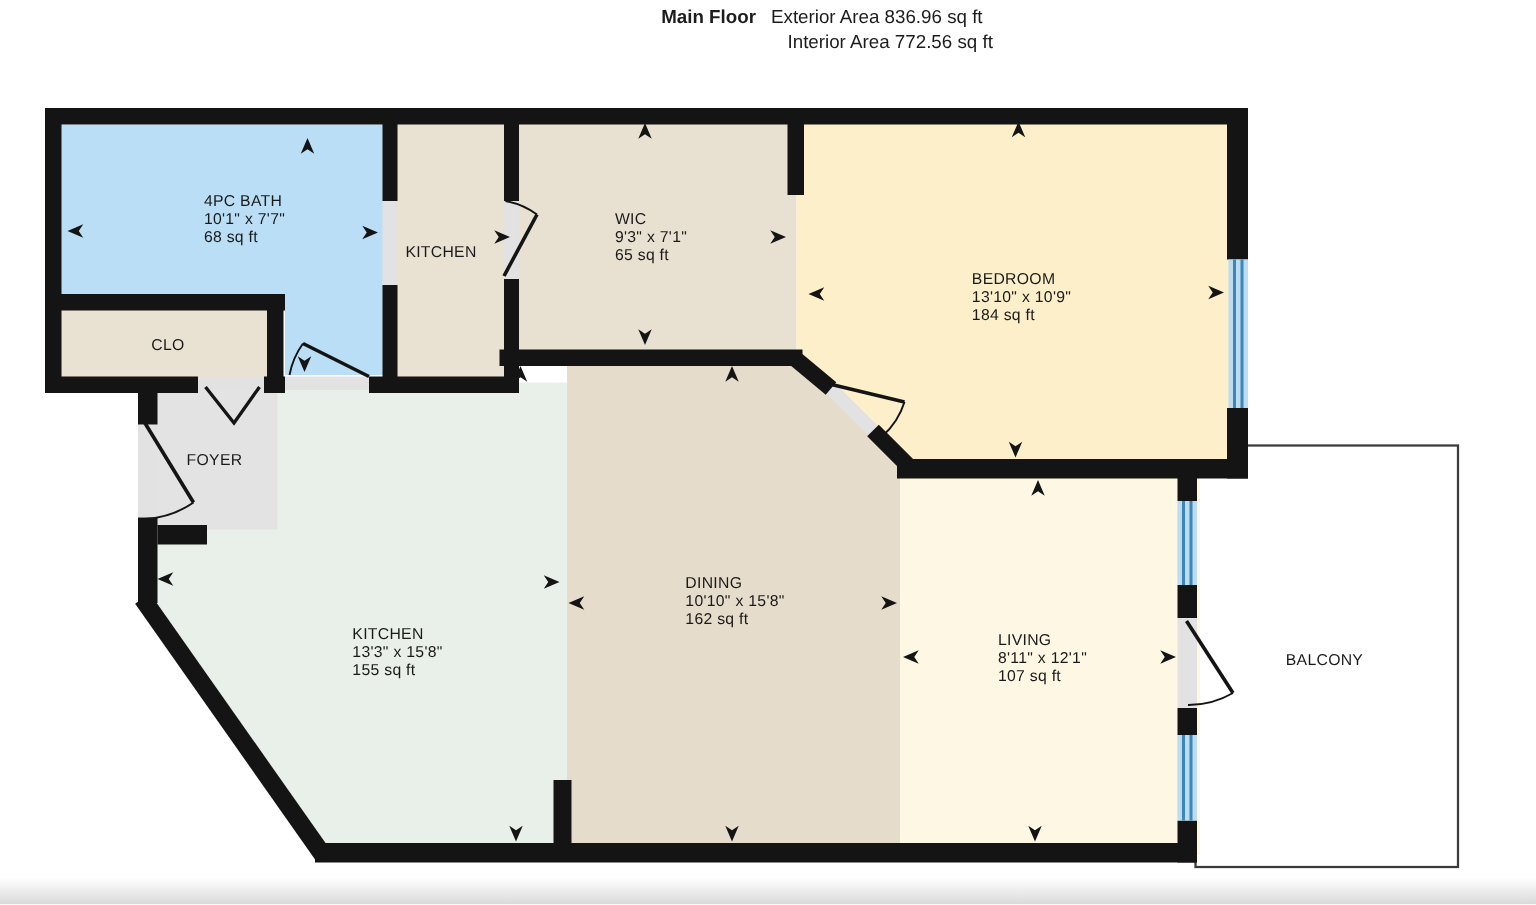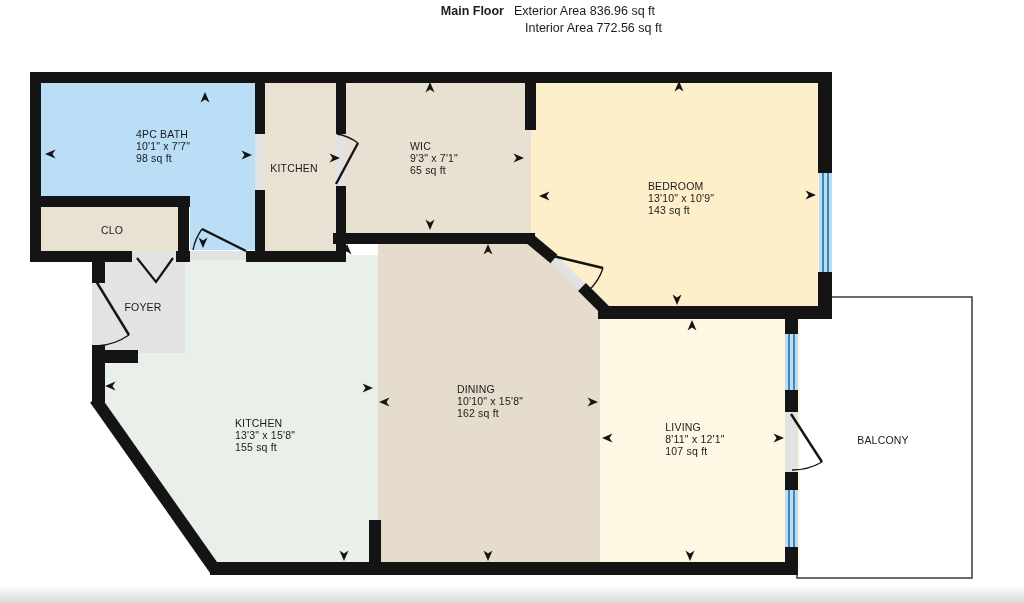--- a/index.html
+++ b/index.html
@@ -193,37 +193,37 @@
         </g>
       <g transform="translate(690,555) rotate(180)">
           <path d="M0,-6 L4.5,4.5 L0,1.5 L-4.5,4.5 Z"></path>
         </g>
     </g>
   </svg>
 
   <div class="room-label" style="left:163px;top:146px">
     <div>4PC BATH</div>
     <div>10'1" x 7'7"</div>
-    <div>98 sq ft</div>
+    <div>68 sq ft</div>
   </div>
   <div class="room-label" style="left:112px;top:230px">
     <div>CLO</div>
   </div>
   <div class="room-label" style="left:294px;top:168px">
     <div>KITCHEN</div>
   </div>
   <div class="room-label" style="left:434px;top:158px">
     <div>WIC</div>
     <div>9'3" x 7'1"</div>
     <div>65 sq ft</div>
   </div>
   <div class="room-label" style="left:681px;top:198px">
     <div>BEDROOM</div>
     <div>13'10" x 10'9"</div>
-    <div>143 sq ft</div>
+    <div>184 sq ft</div>
   </div>
   <div class="room-label" style="left:143px;top:307px">
     <div>FOYER</div>
   </div>
   <div class="room-label" style="left:265px;top:435px">
     <div>KITCHEN</div>
     <div>13'3" x 15'8"</div>
     <div>155 sq ft</div>
   </div>
   <div class="room-label" style="left:490px;top:401px">

